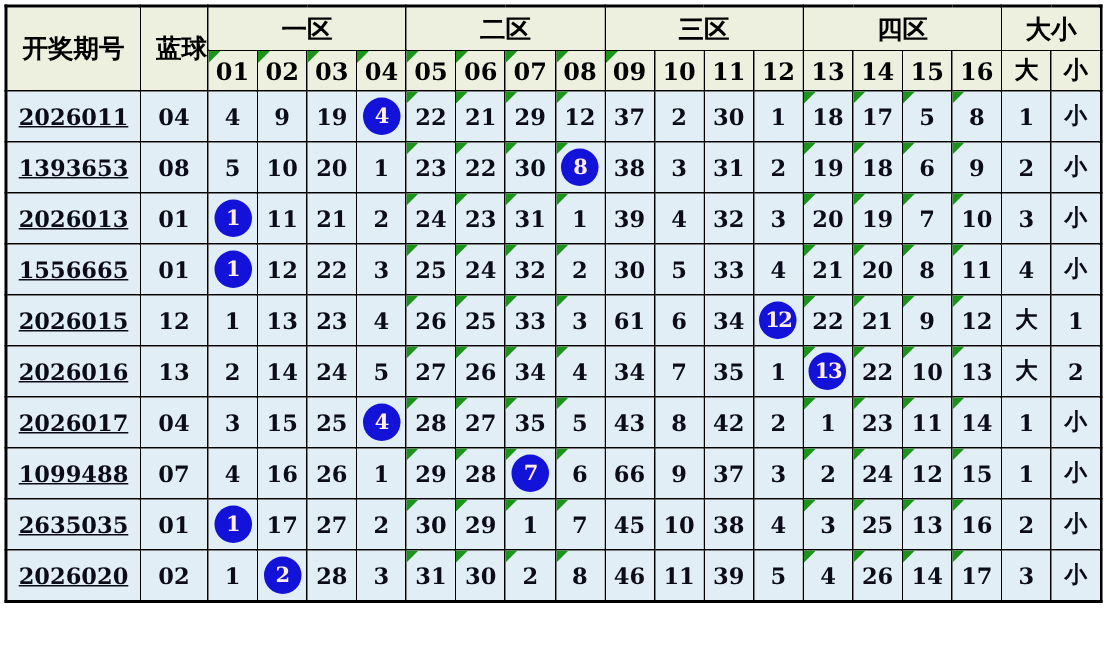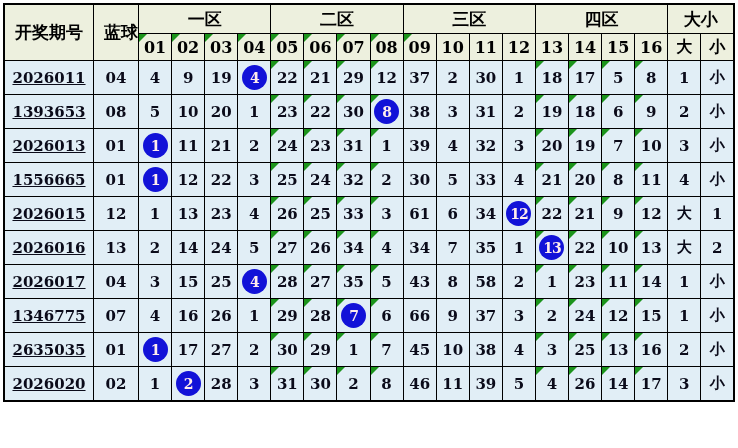--- a/index.html
+++ b/index.html
@@ -222,31 +222,31 @@
           <td class="">3</td>
           <td class="">15</td>
           <td class="">25</td>
           <td class=""><span class="ball">4</span></td>
           <td class="peach tri">28</td>
           <td class="peach tri">27</td>
           <td class="peach tri">35</td>
           <td class="peach tri">5</td>
           <td class="">43</td>
           <td class="">8</td>
-          <td class="">58</td>
+          <td class="">42</td>
           <td class="">2</td>
           <td class="peach tri">1</td>
           <td class="peach tri">23</td>
           <td class="peach tri">11</td>
           <td class="peach tri">14</td>
           <td class="">1</td>
           <td class="">小</td>
         </tr>
         <tr>
-          <td class="period">1346775</td>
+          <td class="period">1099488</td>
           <td class="blue">07</td>
           <td class="">4</td>
           <td class="">16</td>
           <td class="">26</td>
           <td class="">1</td>
           <td class="peach tri">29</td>
           <td class="peach tri">28</td>
           <td class="peach tri"><span class="ball">7</span></td>
           <td class="peach tri">6</td>
           <td class="">66</td>

